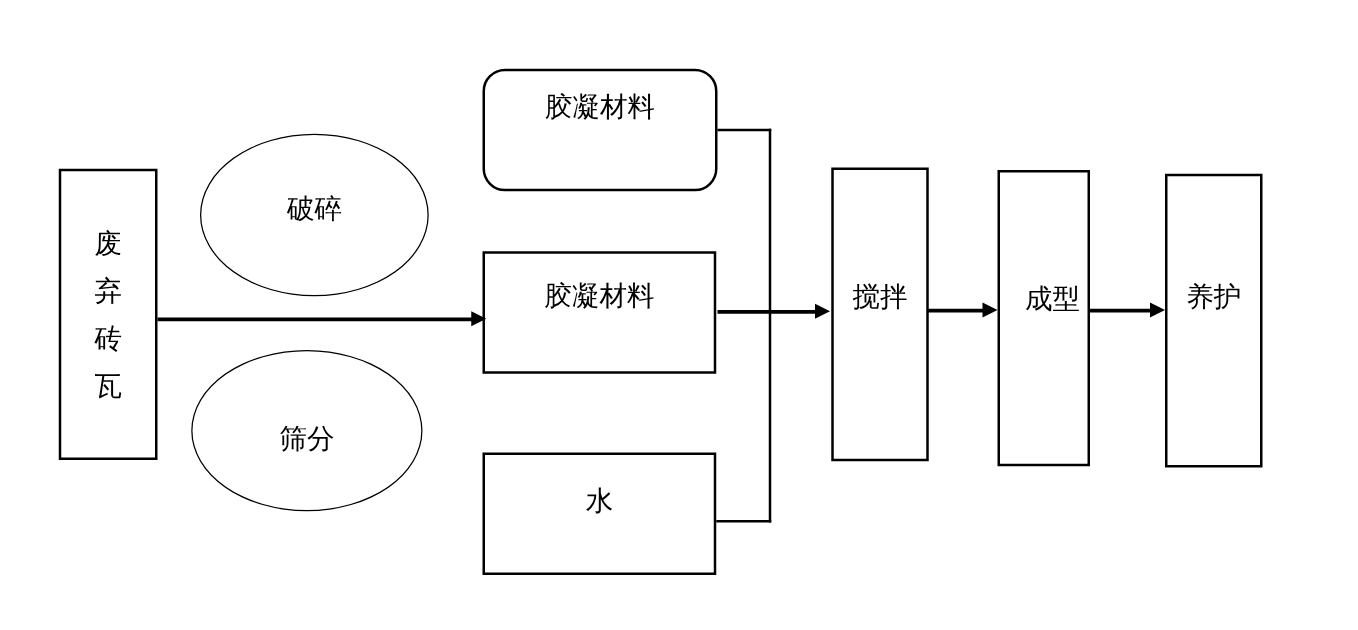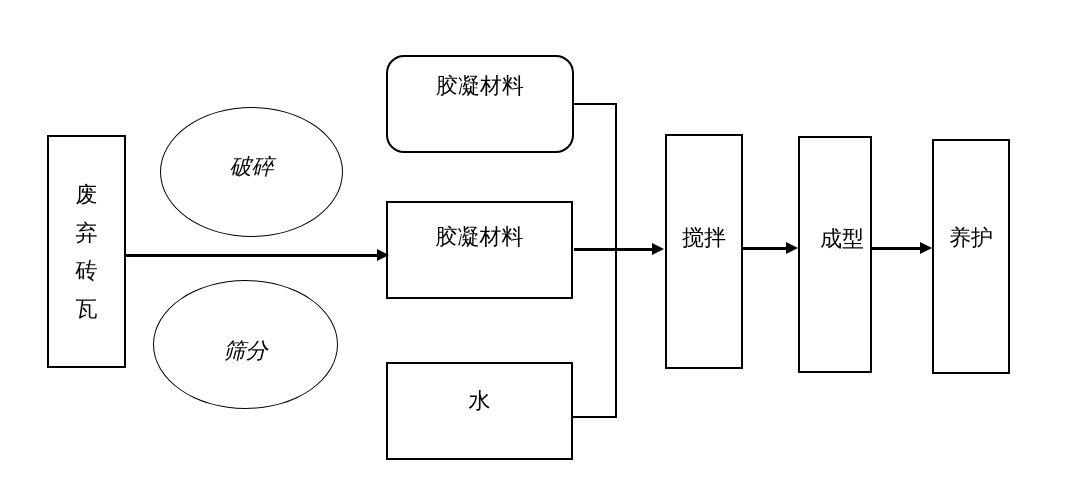--- a/index.html
+++ b/index.html
@@ -6,21 +6,21 @@
   .canvas{
     position:relative;width:1086px;height:504px;background:#ffffff;
     font-family:"Liberation Serif","DejaVu Serif",serif;color:#000;
     overflow:hidden;
   }
   .node{
     position:absolute;display:flex;align-items:center;justify-content:center;
     background:#ffffff;box-sizing:border-box;font-size:22px;line-height:1;
   }
   .rect{border:2px solid #000;}
-  .ellipse{border:1.5px solid #000;border-radius:50%;font-style:italic;}
+  .ellipse{border:1.5px solid #000;border-radius:50%;}
   .label{position:relative;white-space:nowrap;}
   .vstack{display:flex;flex-direction:column;align-items:center;gap:16px;font-size:22px;}
   .line{position:absolute;background:#000;}
   .arrowhead{
     position:absolute;width:0;height:0;
     border-top:6px solid transparent;border-bottom:6px solid transparent;
     border-left:12px solid #000;
   }
 </style>
 </head>

